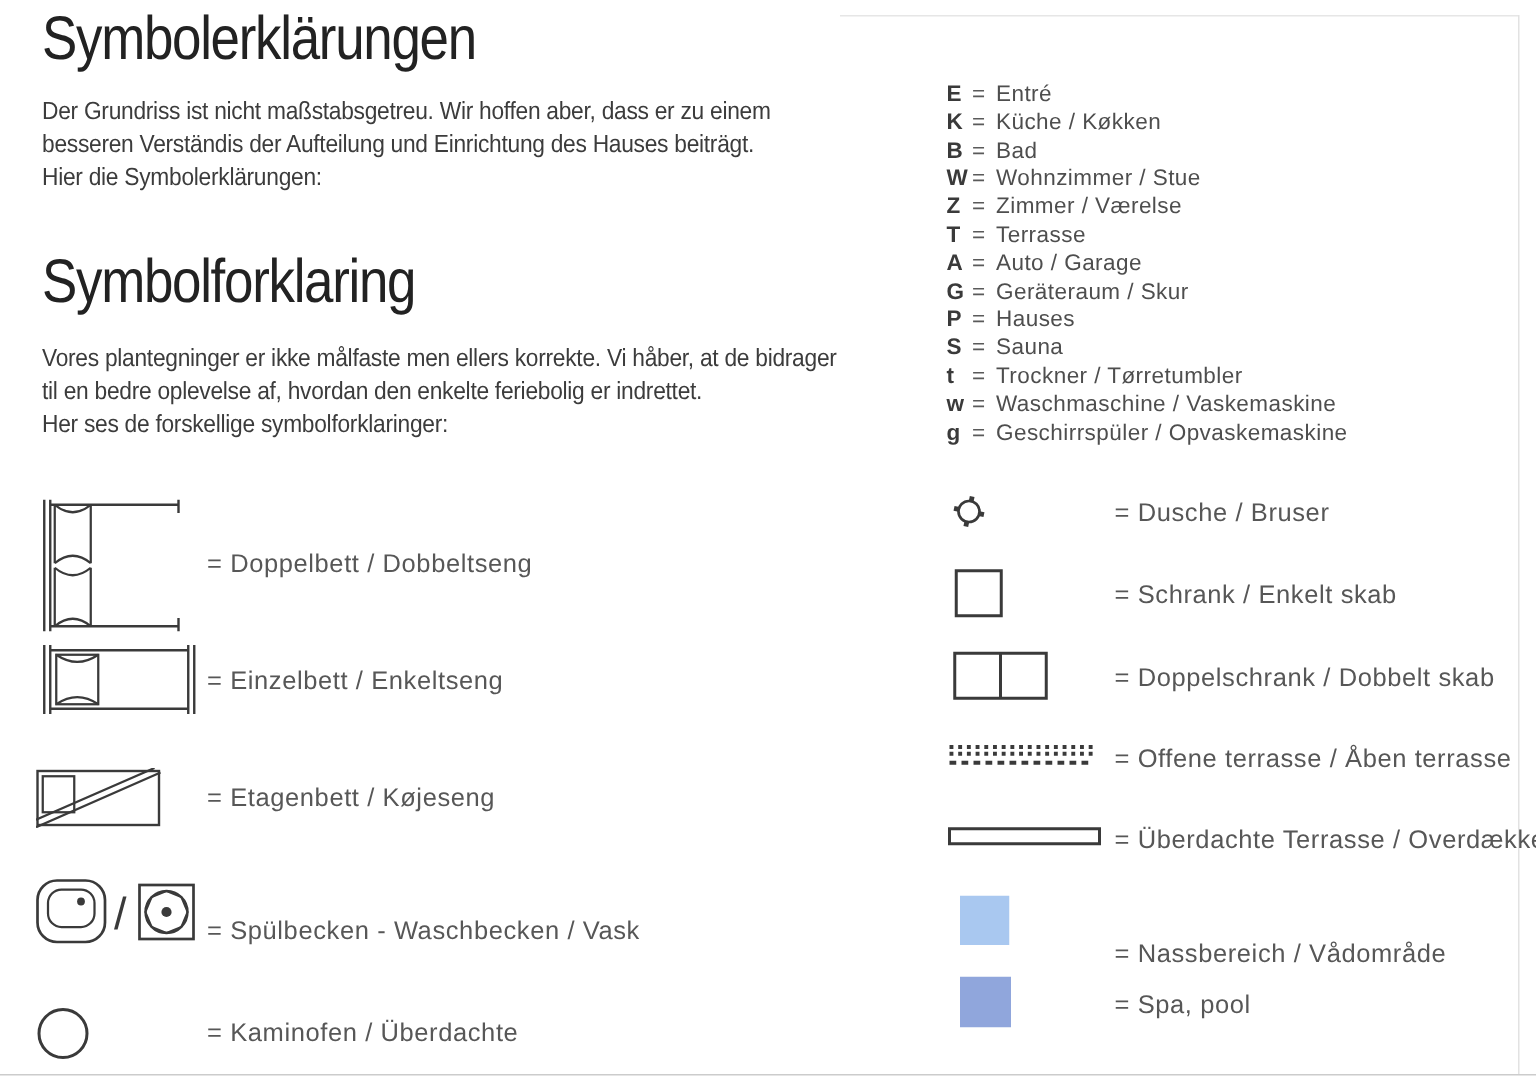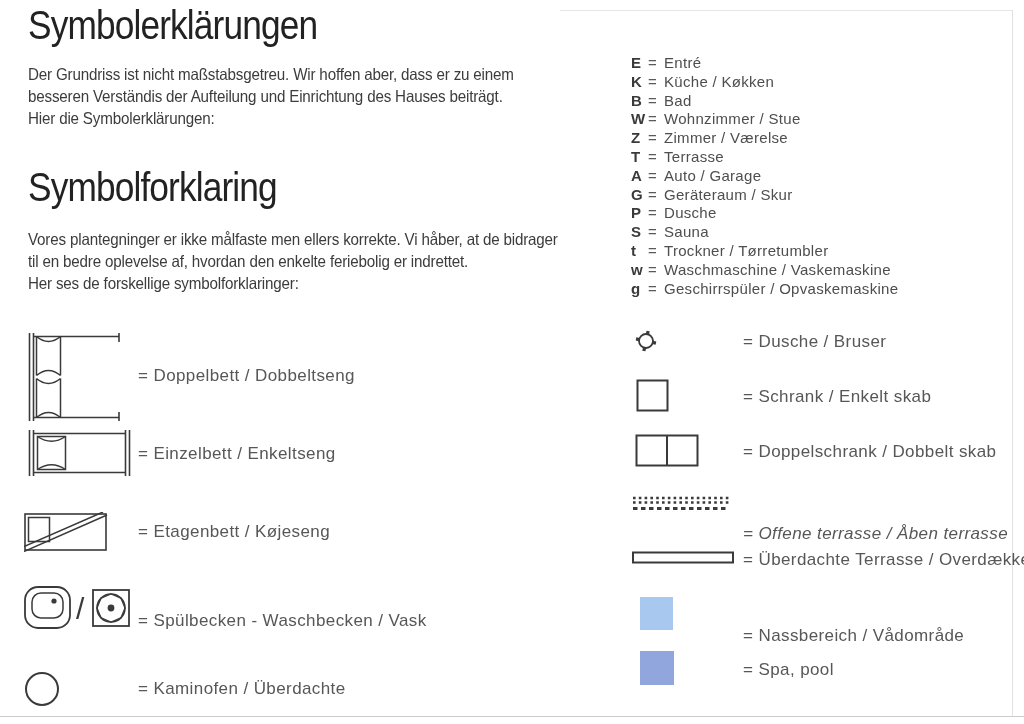--- a/index.html
+++ b/index.html
@@ -59,21 +59,21 @@
 
   <div class="legend">
     <div class="legend-row"><span class="ll">E</span><span class="le">=</span><span class="lt">Entré</span></div>
     <div class="legend-row"><span class="ll">K</span><span class="le">=</span><span class="lt">Küche / Køkken</span></div>
     <div class="legend-row"><span class="ll">B</span><span class="le">=</span><span class="lt">Bad</span></div>
     <div class="legend-row"><span class="ll">W</span><span class="le">=</span><span class="lt">Wohnzimmer / Stue</span></div>
     <div class="legend-row"><span class="ll">Z</span><span class="le">=</span><span class="lt">Zimmer / Værelse</span></div>
     <div class="legend-row"><span class="ll">T</span><span class="le">=</span><span class="lt">Terrasse</span></div>
     <div class="legend-row"><span class="ll">A</span><span class="le">=</span><span class="lt">Auto / Garage</span></div>
     <div class="legend-row"><span class="ll">G</span><span class="le">=</span><span class="lt">Geräteraum / Skur</span></div>
-    <div class="legend-row"><span class="ll">P</span><span class="le">=</span><span class="lt">Dusche</span></div>
+    <div class="legend-row"><span class="ll">P</span><span class="le">=</span><span class="lt">Hauses</span></div>
     <div class="legend-row"><span class="ll">S</span><span class="le">=</span><span class="lt">Sauna</span></div>
     <div class="legend-row"><span class="ll">t</span><span class="le">=</span><span class="lt">Trockner / Tørretumbler</span></div>
     <div class="legend-row"><span class="ll">w</span><span class="le">=</span><span class="lt">Waschmaschine / Vaskemaskine</span></div>
     <div class="legend-row"><span class="ll">g</span><span class="le">=</span><span class="lt">Geschirrspüler / Opvaskemaskine</span></div>
   </div>
 
   <div class="icon" style="left:27px; top:333px;">
     <svg width="95" height="88" viewBox="0 0 95 88">
       <path class="stroke" stroke-width="1.6" d="M2.5 0 V88 M6.5 0 V88"></path>
       <path class="stroke" stroke-width="1.6" d="M6.5 3.5 H92 M6.5 84.5 H92"></path>
@@ -152,21 +152,21 @@
   </div>
   <div class="sym-label" style="left:743px; top:442px;">= Doppelschrank / Dobbelt skab</div>
 
   <div class="icon" style="left:632px; top:496px;">
     <svg width="99" height="15" viewBox="0 0 99 15">
       <line class="stroke" stroke-width="2.6" x1="1" y1="2" x2="98" y2="2" stroke-dasharray="2.6 3.2"></line>
       <line class="stroke" stroke-width="2.6" x1="1" y1="6.5" x2="98" y2="6.5" stroke-dasharray="2.6 3.2"></line>
       <line class="stroke" stroke-width="2.8" x1="1" y1="12.5" x2="96" y2="12.5" stroke-dasharray="4.5 3.5"></line>
     </svg>
   </div>
-  <div class="sym-label" style="left:743px; top:524px;font-style:italic;">= Offene terrasse / Åben terrasse</div>
+  <div class="sym-label" style="left:743px; top:496px;">= Offene terrasse / Åben terrasse</div>
 
   <div class="icon" style="left:632px; top:551px;">
     <svg width="102" height="14" viewBox="0 0 102 14">
       <rect class="stroke" stroke-width="2" x="1" y="1.5" width="100" height="10"></rect>
     </svg>
   </div>
   <div class="sym-label" style="left:743px; top:550px;">= Überdachte Terrasse / Overdækket terrasse</div>
 
   <div class="icon" style="left:640px; top:597px;">
     <svg width="33" height="33" viewBox="0 0 33 33">

